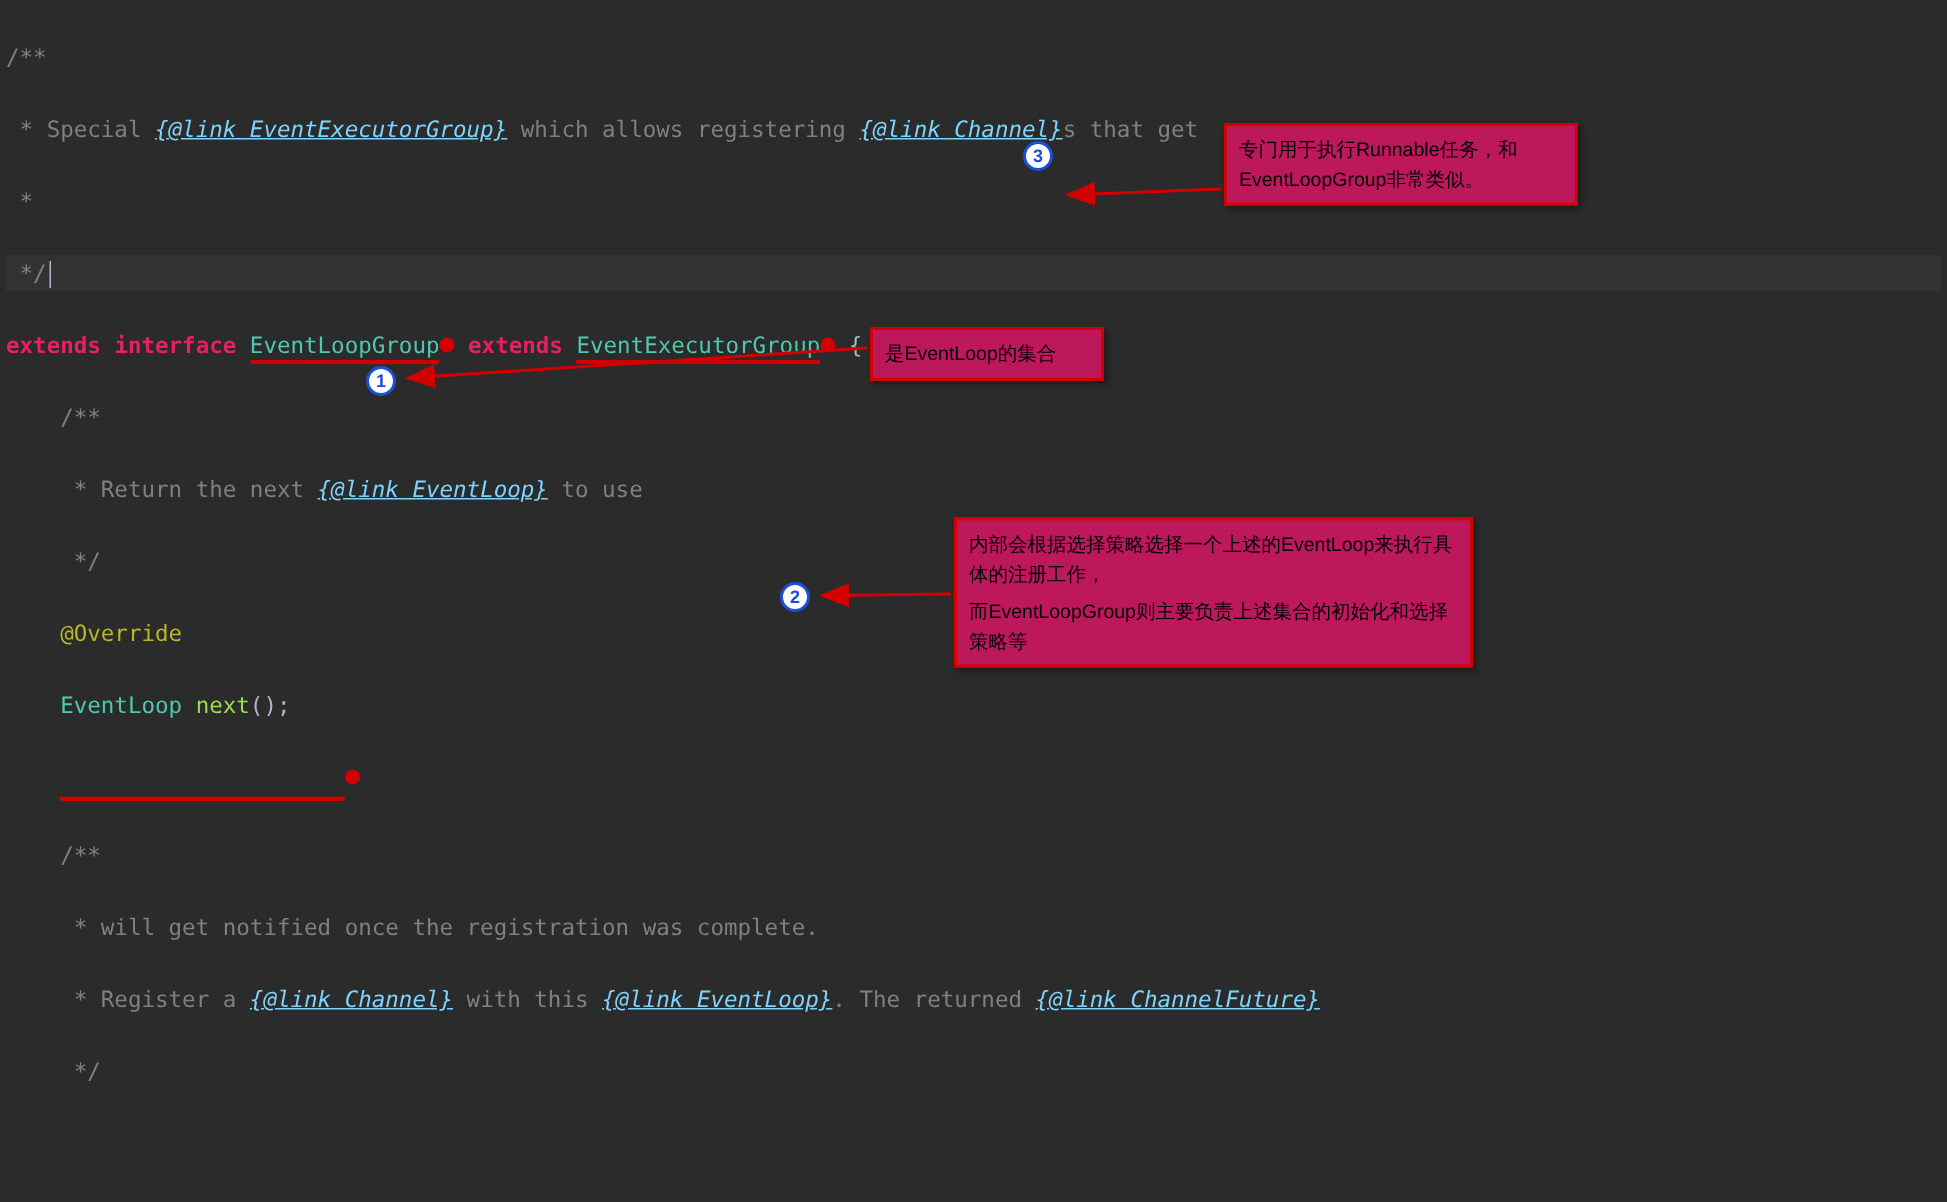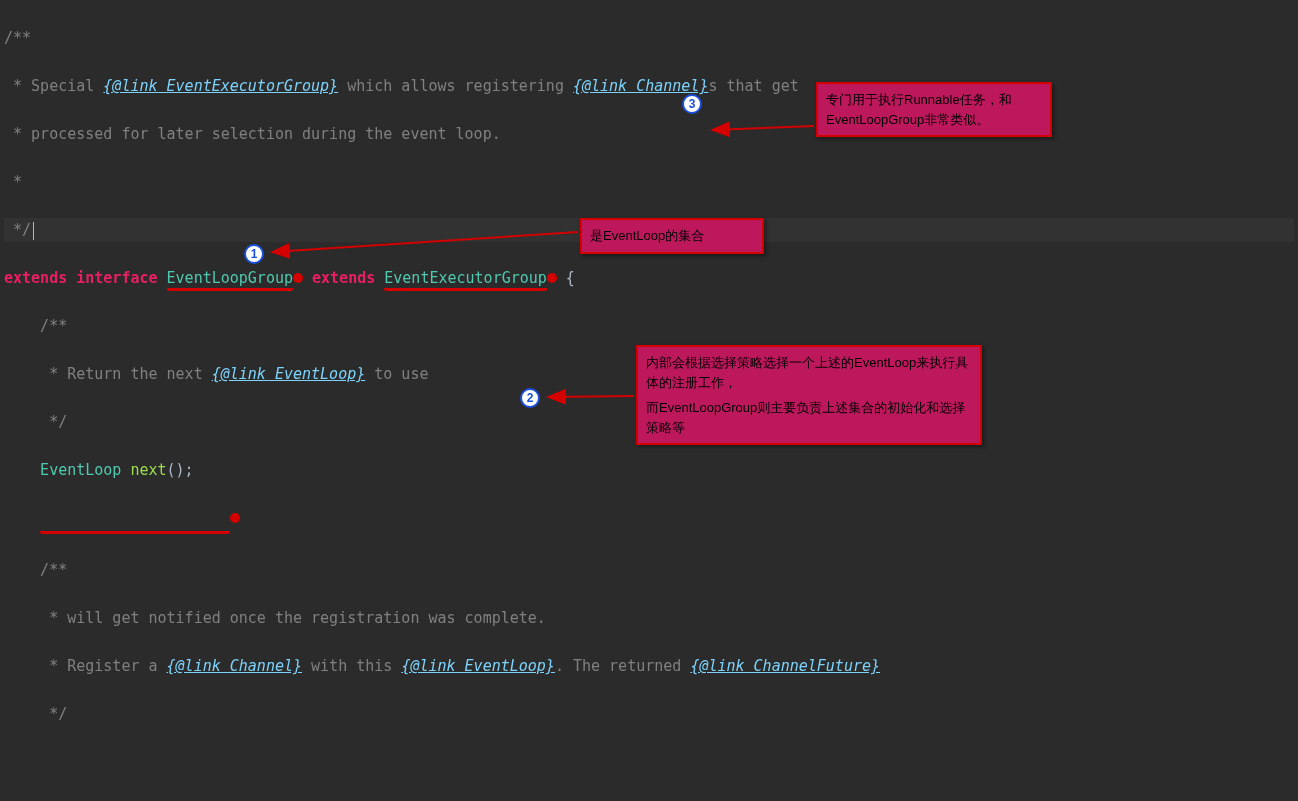--- a/index.html
+++ b/index.html
@@ -71,27 +71,27 @@
     font-family: Arial, sans-serif;
   }
   svg.arrow { position:absolute; overflow:visible; pointer-events:none; }
 </style>
 </head>
 <body>
 
 <div class="code-area">
 <span class="line"><span class="comment">/**</span></span>
 <span class="line"><span class="comment"><span> * Special </span><span class="doc-tag">{@link EventExecutorGroup}</span><span> which allows registering </span><span class="doc-tag">{@link Channel}</span><span>s that get</span></span></span>
-<span class="line"><span class="comment"> * processed for later selection during the event loop.</span></span>
 <span class="line"><span class="comment"> *</span></span>
 <span class="line caret-line"><span class="comment"> */</span><span class="caret"></span></span>
 <span class="line"><span class="kw-pink">extends </span><span class="kw-pink">interface </span><span class="type underline-red">EventLoopGroup</span><span class="dot-red"></span><span class="kw-pink"> extends </span><span class="type underline-red">EventExecutorGroup</span><span class="dot-red"></span><span> {</span></span>
 <span class="line"><span class="comment">    /**</span></span>
 <span class="line"><span class="comment"><span>     * Return the next </span><span class="doc-tag">{@link EventLoop}</span><span> to use</span></span></span>
 <span class="line"><span class="comment">     */</span></span>
+<span class="line"><span class="at">    @Override</span></span>
 <span class="line"><span class="type">    EventLoop</span><span class="method"> next</span><span>();</span></span>
 <span class="line">    <span class="underline-red" style="display:inline-block;width:190px;">&nbsp;</span><span class="dot-red"></span></span>
 <span class="line"><span class="comment">    /**</span></span>
 <span class="line"><span class="comment">     * will get notified once the registration was complete.</span></span>
 <span class="line"><span class="comment"><span>     * Register a </span><span class="doc-tag">{@link Channel}</span><span> with this </span><span class="doc-tag">{@link EventLoop}</span><span>. The returned </span><span class="doc-tag">{@link ChannelFuture}</span></span></span>
 <span class="line"><span class="comment">     */</span></span>
 <span class="line"></span>
 
 
 
@@ -103,21 +103,21 @@
 
 
 
 
 
 
 
 
 </div>
 
-<div class="callout" style="left:580px; top:218px; width:184px;">
+<div class="callout" style="left:580px; top:218px; width:156px;">
   <p>是EventLoop的集合</p>
 </div>
 
 <div class="callout" style="left:636px; top:345px; width:346px;">
   <p>内部会根据选择策略选择一个上述的EventLoop来执行具体的注册工作，</p>
   <p>而EventLoopGroup则主要负责上述集合的初始化和选择策略等</p>
 </div>
 
 <div class="callout" style="left:816px; top:82px; width:236px;">
   <p>专门用于执行Runnable任务，和EventLoopGroup非常类似。</p>

